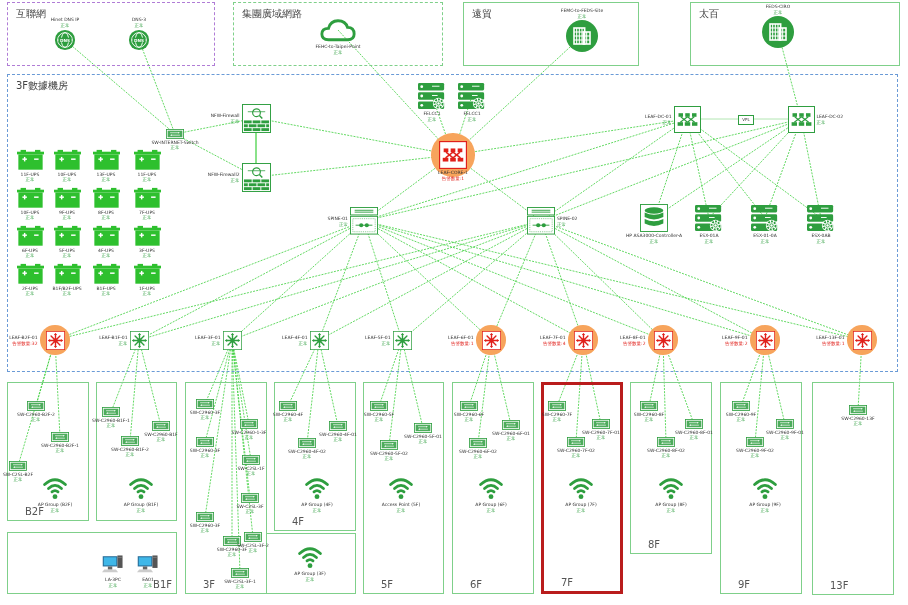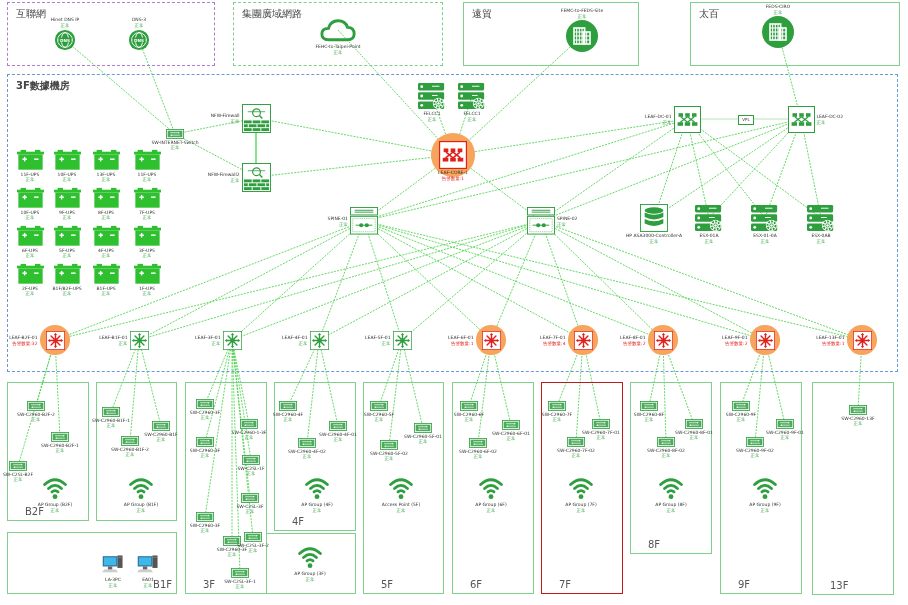--- a/index.html
+++ b/index.html
@@ -113,21 +113,21 @@
 </div>
 <div class="zone" style="left:233px;top:2px;width:210px;height:64px;border:1px dashed #7fd08a;">
   <span class="zone-title">集團廣域網路</span>
 </div>
 <div class="zone" style="left:463px;top:2px;width:176px;height:64px;border:1px solid #7fd08a;">
   <span class="zone-title">遠貿</span>
 </div>
 <div class="zone" style="left:690px;top:2px;width:210px;height:64px;border:1px solid #7fd08a;">
   <span class="zone-title">太百</span>
 </div>
-<div class="zone" style="left:7px;top:74px;width:891px;height:298px;border:1px dashed #6a9ad6;font-weight:bold;">
+<div class="zone" style="left:7px;top:74px;width:891px;height:298px;border:1px dashed #6a9ad6;">
   <span class="zone-title">3F數據機房</span>
 </div>
 
 <div class="zone" style="left:7px;top:382px;width:82px;height:139px;border:1px solid #7fd08a;">
     <span class="floor-label">B2F</span>
   </div>
 <div class="zone" style="left:7px;top:532px;width:170px;height:62px;border:1px solid #7fd08a;">
     <span class="floor-label" style="left:auto;right:4px;">B1F</span>
   </div>
 <div class="zone" style="left:96px;top:382px;width:81px;height:139px;border:1px solid #7fd08a;"></div>
@@ -137,21 +137,21 @@
 <div class="zone" style="left:274px;top:382px;width:82px;height:149px;border:1px solid #7fd08a;">
     <span class="floor-label">4F</span>
   </div>
 <div class="zone" style="left:266px;top:533px;width:90px;height:61px;border:1px solid #7fd08a;border-left:none;"></div>
 <div class="zone" style="left:363px;top:382px;width:81px;height:212px;border:1px solid #7fd08a;">
     <span class="floor-label">5F</span>
   </div>
 <div class="zone" style="left:452px;top:382px;width:82px;height:212px;border:1px solid #7fd08a;">
     <span class="floor-label">6F</span>
   </div>
-<div class="zone" style="left:541px;top:382px;width:82px;height:212px;border:1px solid #b91c1c;">
+<div class="zone" style="left:541px;top:382px;width:82px;height:212px;border:3px solid #b91c1c;">
     <span class="floor-label">7F</span>
   </div>
 <div class="zone" style="left:630px;top:382px;width:82px;height:172px;border:1px solid #7fd08a;">
     <span class="floor-label">8F</span>
   </div>
 <div class="zone" style="left:720px;top:382px;width:82px;height:212px;border:1px solid #7fd08a;">
     <span class="floor-label">9F</span>
   </div>
 <div class="zone" style="left:812px;top:382px;width:82px;height:213px;border:1px solid #7fd08a;">
     <span class="floor-label">13F</span>

